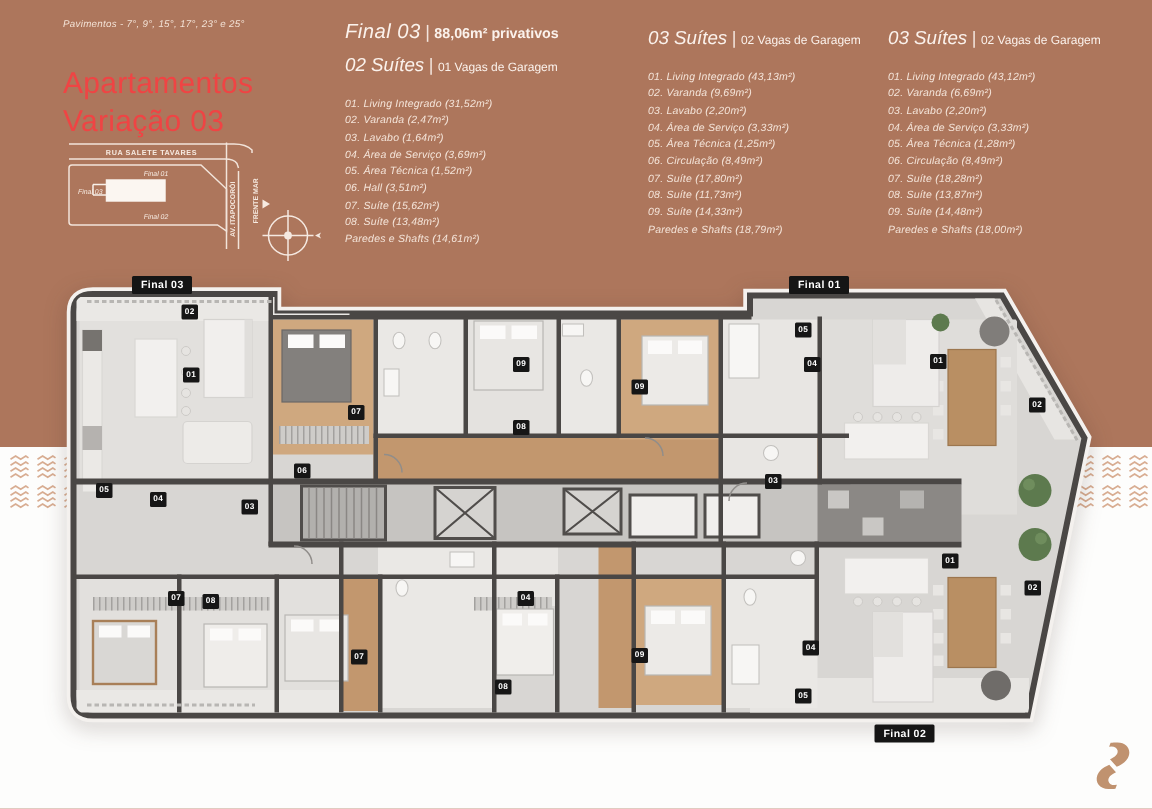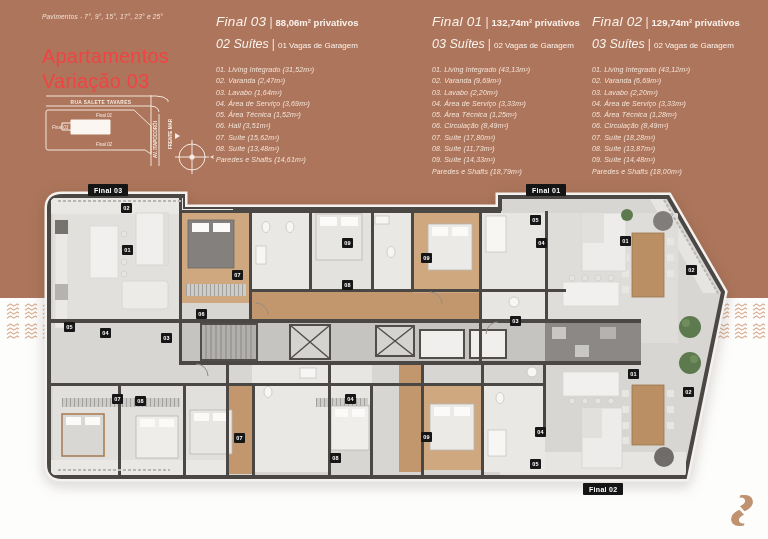--- a/index.html
+++ b/index.html
@@ -4,21 +4,21 @@
 <style>
   html,body{margin:0;padding:0;}
   .page{position:relative;width:768px;height:539px;background:#fdfdfc;overflow:hidden;
         font-family:"Liberation Sans",sans-serif;-webkit-font-smoothing:antialiased;}
   .brown-band{position:absolute;left:0;top:0;width:768px;height:298px;background:#ad765c;}
   
   .hdr{position:absolute;color:#f9efe8;}
   .pavimentos{left:42px;top:13px;font-size:6.5px;font-style:italic;letter-spacing:.2px;color:#f3e2d6;}
   .big-title{left:42px;top:44px;font-size:20px;line-height:25px;font-weight:400;color:#ef4444;letter-spacing:.2px;}
   .col{position:absolute;top:12px;width:175px;}
-  .colA{left:216px;}.colB{left:432px;}.colC{left:592px;}
+  .colA{left:230px;}.colB{left:432px;}.colC{left:592px;}
   .col .l1,.col .l2{white-space:nowrap;color:#fbf2ec;}
   .col .fin{font-size:13.5px;font-style:italic;font-weight:400;letter-spacing:.3px;}
   .col .sep{font-size:12px;font-weight:300;opacity:.9;padding:0 3px;}
   .col .area{font-size:9.5px;font-weight:bold;}
   .col .sui{font-size:12.5px;font-style:italic;text-align:right;}
   .col .vag{font-size:8px;font-weight:normal;}
   .col .l2{margin-top:4px;}
   .rooms{margin-top:12px;}
   .rooms div{font-size:7px;font-style:italic;color:#f4e4d9;line-height:11.3px;white-space:nowrap;letter-spacing:.15px;}
   
@@ -84,38 +84,36 @@
       <div>04. Área de Serviço (3,69m²)</div>
       <div>05. Área Técnica (1,52m²)</div>
       <div>06. Hall (3,51m²)</div>
       <div>07. Suíte (15,62m²)</div>
       <div>08. Suíte (13,48m²)</div>
       <div>Paredes e Shafts (14,61m²)</div>
     </div>
   </div>
 
   <div class="col colB">
-    <div class="l1"><span class="fin">Final 01</span><span class="sep">|</span><span class="area">132,74m² privativos</span></div>
     <div class="l2"><span class="sui">03 Suítes</span><span class="sep">|</span><span class="vag">02 Vagas de Garagem</span></div>
     <div class="rooms">
       <div>01. Living Integrado (43,13m²)</div>
       <div>02. Varanda (9,69m²)</div>
       <div>03. Lavabo (2,20m²)</div>
       <div>04. Área de Serviço (3,33m²)</div>
       <div>05. Área Técnica (1,25m²)</div>
       <div>06. Circulação (8,49m²)</div>
       <div>07. Suíte (17,80m²)</div>
       <div>08. Suíte (11,73m²)</div>
       <div>09. Suíte (14,33m²)</div>
       <div>Paredes e Shafts (18,79m²)</div>
     </div>
   </div>
 
   <div class="col colC">
-    <div class="l1"><span class="fin">Final 02</span><span class="sep">|</span><span class="area">129,74m² privativos</span></div>
     <div class="l2"><span class="sui">03 Suítes</span><span class="sep">|</span><span class="vag">02 Vagas de Garagem</span></div>
     <div class="rooms">
       <div>01. Living Integrado (43,12m²)</div>
       <div>02. Varanda (6,69m²)</div>
       <div>03. Lavabo (2,20m²)</div>
       <div>04. Área de Serviço (3,33m²)</div>
       <div>05. Área Técnica (1,28m²)</div>
       <div>06. Circulação (8,49m²)</div>
       <div>07. Suíte (18,28m²)</div>
       <div>08. Suíte (13,87m²)</div>

